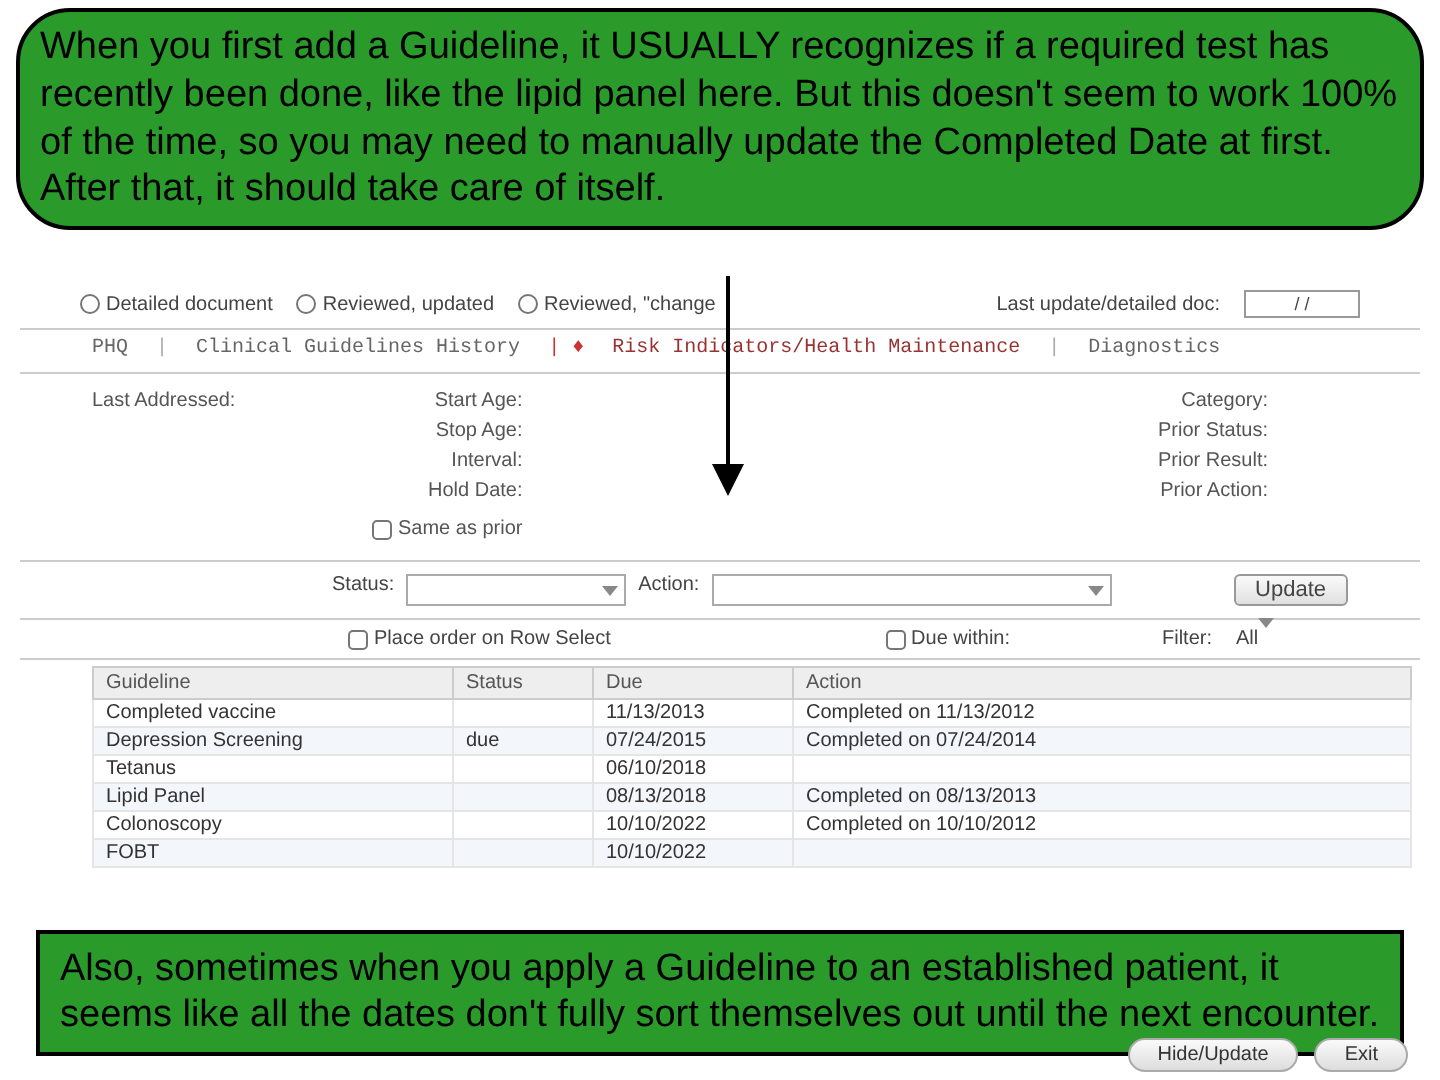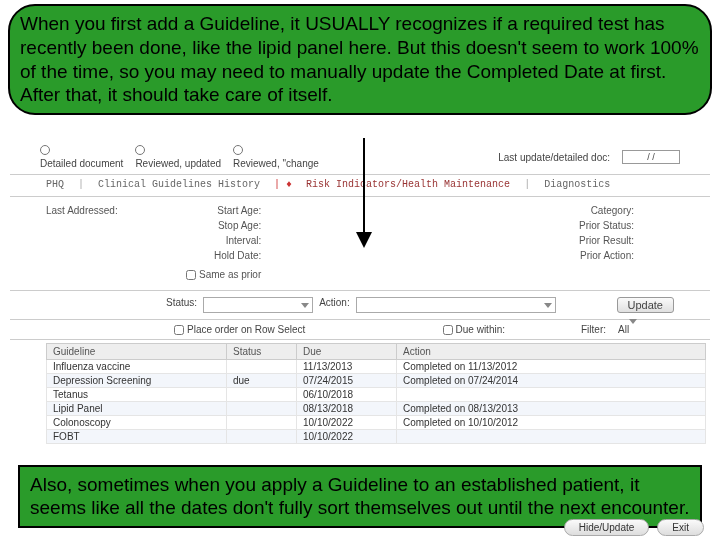--- a/index.html
+++ b/index.html
@@ -3,21 +3,21 @@
 <meta charset="utf-8">
 <style>
   * { box-sizing: border-box; }
   body { margin: 0; font-family: Arial, sans-serif; font-size: 10px; background: #fff; width: 720px; height: 540px; position: relative; color: #333; }
   .callout { background: #2a9b2a; border: 2px solid #000; padding: 6px 10px; font-family: "Comic Sans MS", cursive, sans-serif; font-size: 19px; line-height: 1.25; color: #000; position: absolute; }
   .callout.top { top: 4px; left: 8px; width: 704px; border-radius: 27px; }
   .callout.bottom { bottom: 12px; left: 18px; width: 684px; }
   .arrow { position: absolute; top: 138px; left: 351px; z-index: 5; }
   .panel { position: absolute; top: 142px; left: 10px; width: 700px; }
   .toolbar { display: flex; align-items: center; gap: 12px; padding: 3px 30px 5px 30px; font-size: 10px; color: #444; border-bottom: 1px solid #ccc; }
-  .toolbar label { display: flex; align-items: flex-start; gap: 3px; flex-direction: column; }
+  .toolbar label { display: flex; align-items: center; gap: 3px; }
   .toolbar input[type=radio] { margin: 0; }
   .datebox { border: 1px solid #999; background: #fff; width: 58px; height: 14px; text-align: center; font-size: 9px; line-height: 13px; }
   .tabs { display: flex; gap: 14px; padding: 4px 36px 6px; font-size: 10px; color: #333; border-bottom: 1px solid #ccc; font-family: Liberation Mono, monospace; }
   .tabs span { color: #666; }
   .tabs .sep { color: #aaa; }
   .tabs .active { color: #993333; }
   .info { display: flex; padding: 8px 36px 10px; gap: 20px; font-size: 10px; color: #555; border-bottom: 1px solid #ccc; }
   .info-col { display: flex; flex-direction: column; gap: 4px; }
   .info-col.center { flex: 1; align-items: flex-end; padding-right: 40px; }
   .info-col.right { align-items: flex-end; }
@@ -129,21 +129,21 @@
     <thead>
         <tr>
       <th style="width:180px">Guideline</th>
       <th style="width:70px">Status</th>
       <th style="width:100px">Due</th>
       <th>Action</th>
     </tr>
       </thead>
     <tbody id="tbody">
         <tr>
-          <td>Influenza vaccine</td>
+          <td>Completed vaccine</td>
           <td></td>
           <td>11/13/2013</td>
           <td>Completed on 11/13/2012</td>
         </tr>
         <tr>
           <td>Depression Screening</td>
           <td>due</td>
           <td>07/24/2015</td>
           <td>Completed on 07/24/2014</td>
         </tr>

